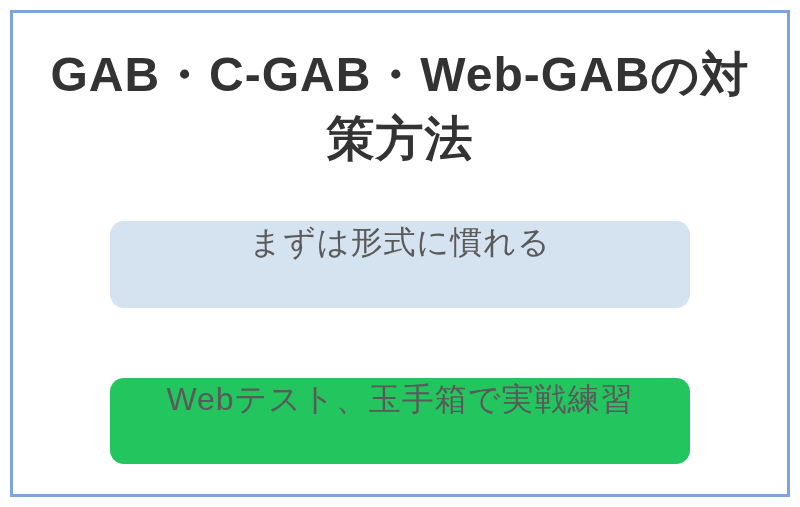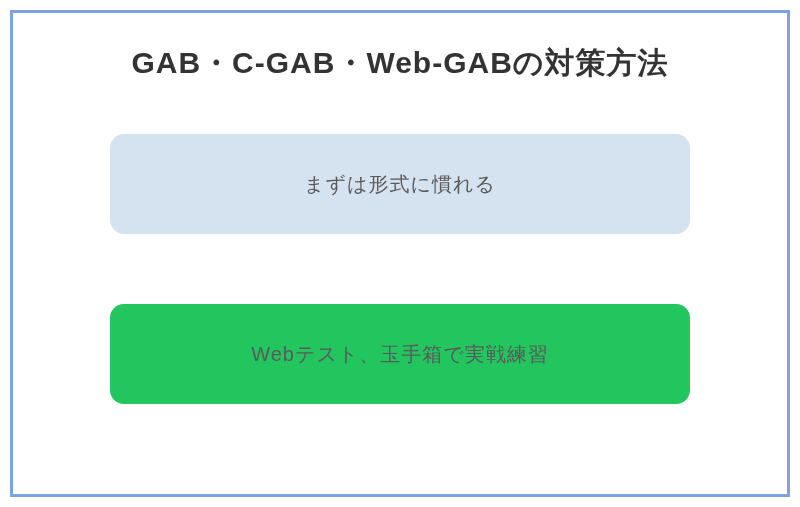--- a/index.html
+++ b/index.html
@@ -20,35 +20,34 @@
       width: 780px;
       height: 487px;
       border: 3px solid #7da3e0;
       background: #ffffff;
       padding: 30px 20px;
       display: flex;
       flex-direction: column;
       align-items: center;
     }
     .title {
-      font-size: 30px;
+      font-size: 48px;
       font-weight: 600;
       color: #333333;
       text-align: center;
       margin-bottom: 50px;
       letter-spacing: 1px;
     }
     .card {
       width: 580px;
       height: 100px;
       border-radius: 14px;
       display: flex;
-      align-items: center;
       justify-content: center;
-      font-size: 20px;
+      font-size: 32px;
       font-weight: 500;
       color: #5a5a5a;
       letter-spacing: 1px;
     }
     .card-blue {
       background: #d5e2f0;
       margin-bottom: 70px;
     }
     .card-orange {
       background: #22c55e;

